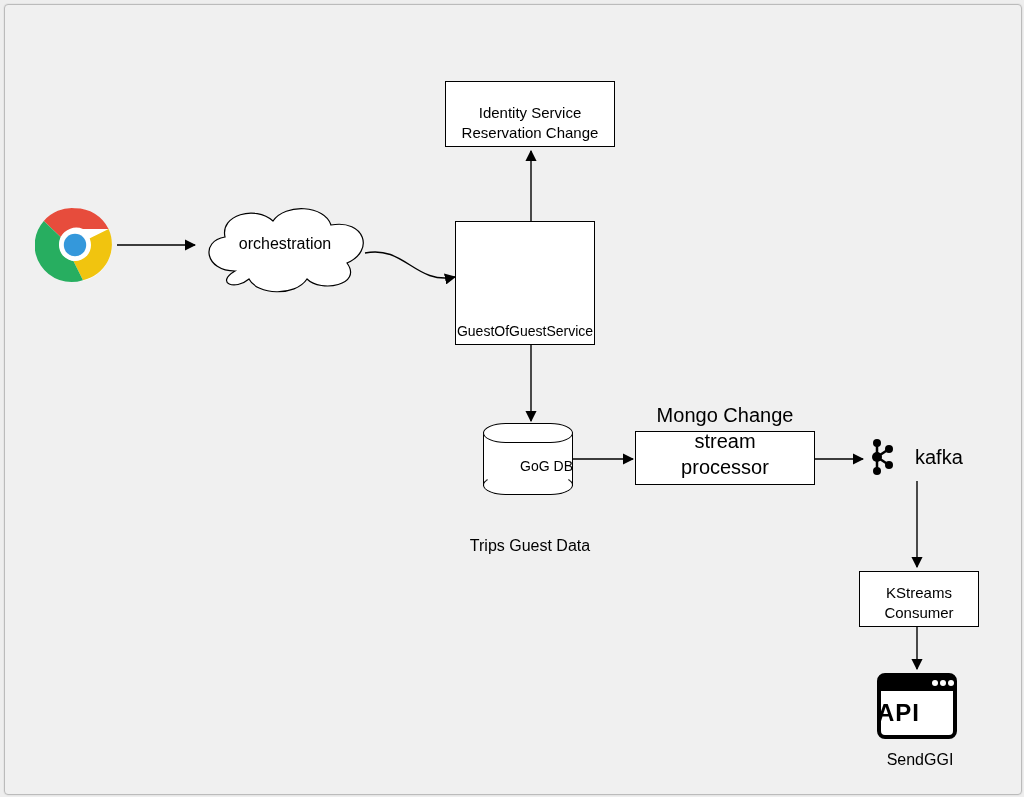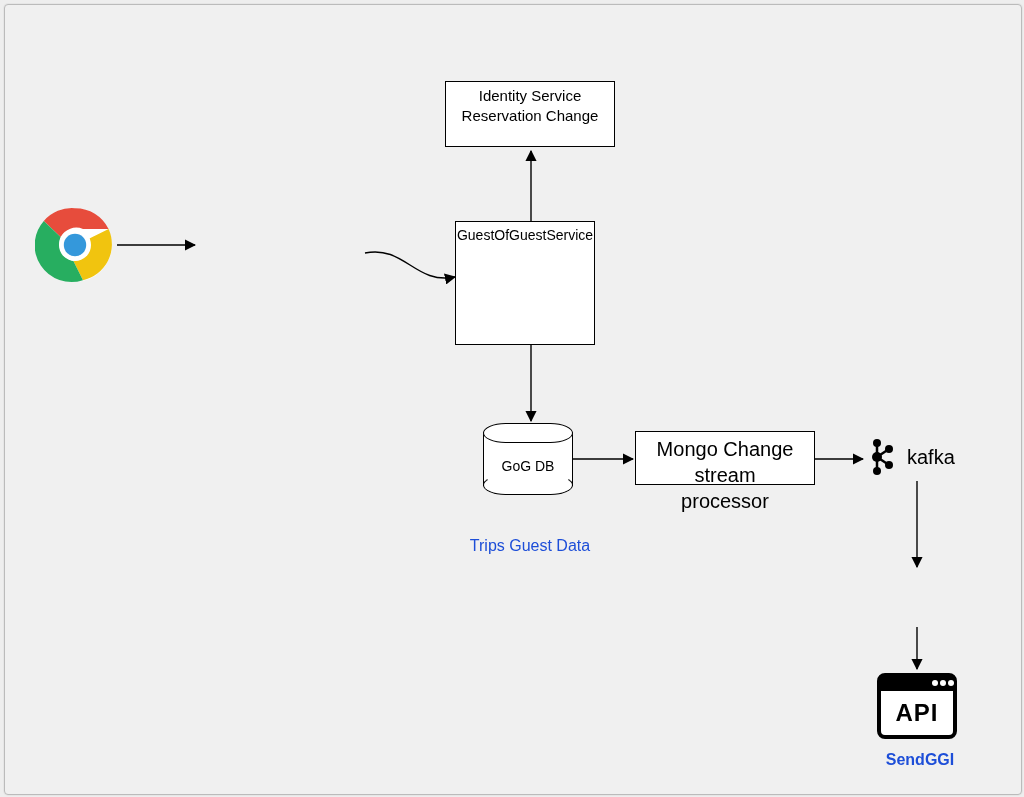--- a/index.html
+++ b/index.html
@@ -21,21 +21,21 @@
     border-radius: 4px;
     box-shadow: 0 0 0 1px rgba(0,0,0,0.03);
   }
   .node-box {
     position: absolute;
     background: #fff;
     border: 1px solid #000;
     font-size: 15px;
     color: #000;
     display: flex;
-    align-items: flex-start;
+    align-items: flex-end;
     justify-content: center;
     text-align: center;
     line-height: 1.3;
     box-sizing: border-box;
     padding: 4px;
   }
   .db-shape {
     position: absolute;
     width: 90px;
     height: 72px;
@@ -65,27 +65,27 @@
     height: 18px;
     background: #fff;
     border: 1px solid #000;
     border-radius: 50% / 100%;
     border-top-color: transparent;
   }
   .db-shape .lbl {
     position: absolute;
     left: 0; right: 0;
     top: 35px;
-    text-align: center;
+    text-align: right;
     font-size: 14px;
   }
   .free-label {
     position: absolute;
     font-size: 16px;
-    color: #1d4ed8;
+    color: #000000;
     text-align: center;
   }
   svg.overlay {
     position: absolute;
     left: 0; top: 0;
     width: 1016px;
     height: 789px;
     pointer-events: none;
   }
 </style>
@@ -98,20 +98,26 @@
     <svg viewBox="0 0 100 100" width="80" height="80">
       <circle cx="50" cy="50" r="46" fill="#fff"></circle>
       <path d="M50 4 A46 46 0 0 1 92 30 L60 30 A22 22 0 0 0 32 40 L11 20 A46 46 0 0 1 50 4 Z" fill="#E74C3C"></path>
       <path d="M92 30 A46 46 0 0 1 60 94 L48 70 A22 22 0 0 0 68 42 L92 30 Z" fill="#F1C40F"></path>
       <path d="M60 94 A46 46 0 0 1 11 20 L32 40 A22 22 0 0 0 48 70 L60 94 Z" fill="#27AE60"></path>
       <circle cx="50" cy="50" r="20" fill="#fff"></circle>
       <circle cx="50" cy="50" r="14" fill="#3498DB"></circle>
     </svg>
   </div>
 
+  <div style="position:absolute; left:190px; top:196px; width:180px; height:92px;">
+    <svg viewBox="0 0 180 92" width="180" height="92">
+      <path d="M40 70 C10 70 5 40 30 36 C25 14 60 4 78 20 C90 2 130 4 136 24 C170 18 180 50 152 62 C168 84 126 92 112 78 C100 96 62 94 54 78 C40 90 20 82 40 70 Z" fill="#fff" stroke="#000" stroke-width="1.2"></path>
+    </svg>
+    <div style="position:absolute; left:0; right:0; top:34px; text-align:center; font-size:16px;">orchestration</div>
+  </div>
 
   <div class="node-box" style="left:440px; top:76px; width:170px; height:66px;">
     <div>
       <span>Identity Service</span><br>
       <span>Reservation Change</span>
     </div>
   </div>
 
   <div class="node-box" style="left:450px; top:216px; width:140px; height:124px; font-size:14px;">
     <span>GuestOfGuestService</span>
@@ -140,37 +146,43 @@
         <circle cx="10" cy="20" r="5"></circle>
         <circle cx="10" cy="34" r="4"></circle>
         <circle cx="22" cy="12" r="4"></circle>
         <circle cx="22" cy="28" r="4"></circle>
         <line x1="10" y1="6" x2="10" y2="20" stroke="#000" stroke-width="2.5"></line>
         <line x1="10" y1="20" x2="10" y2="34" stroke="#000" stroke-width="2.5"></line>
         <line x1="10" y1="20" x2="22" y2="12" stroke="#000" stroke-width="2.5"></line>
         <line x1="10" y1="20" x2="22" y2="28" stroke="#000" stroke-width="2.5"></line>
       </g>
     </svg>
-    <span style="font-size:20px; margin-left:12px;">kafka</span>
-  </div>
-
+    <span style="font-size:20px; margin-left:20px;">kafka</span>
+  </div>
+
+  <div class="node-box" style="left:854px; top:566px; width:120px; height:56px; font-size:15px;">
+    <div>
+      <span>KStreams</span><br>
+      <span>Consumer</span>
+    </div>
+  </div>
 
   <div style="position:absolute; left:872px; top:668px; width:80px; height:66px;">
     <svg viewBox="0 0 80 66" width="80" height="66">
       <rect x="2" y="2" width="76" height="62" rx="6" fill="#fff" stroke="#000" stroke-width="4"></rect>
       <rect x="2" y="2" width="76" height="16" rx="6" fill="#000"></rect>
       <rect x="2" y="12" width="76" height="6" fill="#000"></rect>
       <circle cx="58" cy="10" r="3" fill="#fff"></circle>
       <circle cx="66" cy="10" r="3" fill="#fff"></circle>
       <circle cx="74" cy="10" r="3" fill="#fff"></circle>
     </svg>
-    <div style="position:absolute; left:0; right:0; top:26px; text-align:center; font-family:Arial Black, Arial, sans-serif; font-weight:900; font-size:24px; letter-spacing:1px;">API</div>
-  </div>
-
-  <div class="free-label" style="left:870px; top:746px; width:90px;font-weight:bold;">SendGGI</div>
+    <div style="position:absolute; left:0; right:0; top:26px; font-family:Arial Black, Arial, sans-serif; font-weight:900; font-size:24px; letter-spacing:1px;">API</div>
+  </div>
+
+  <div class="free-label" style="left:870px; top:746px; width:90px;">SendGGI</div>
 
   <svg class="overlay">
     <defs>
       <marker id="arrow" viewBox="0 0 10 10" refX="9" refY="5" markerWidth="8" markerHeight="8" orient="auto-start-reverse">
         <path d="M 0 0 L 10 5 L 0 10 z" fill="#000"></path>
       </marker>
     </defs>
 
     <line x1="112" y1="240" x2="190" y2="240" stroke="#000" stroke-width="1.4" marker-end="url(#arrow)"></line>
 

